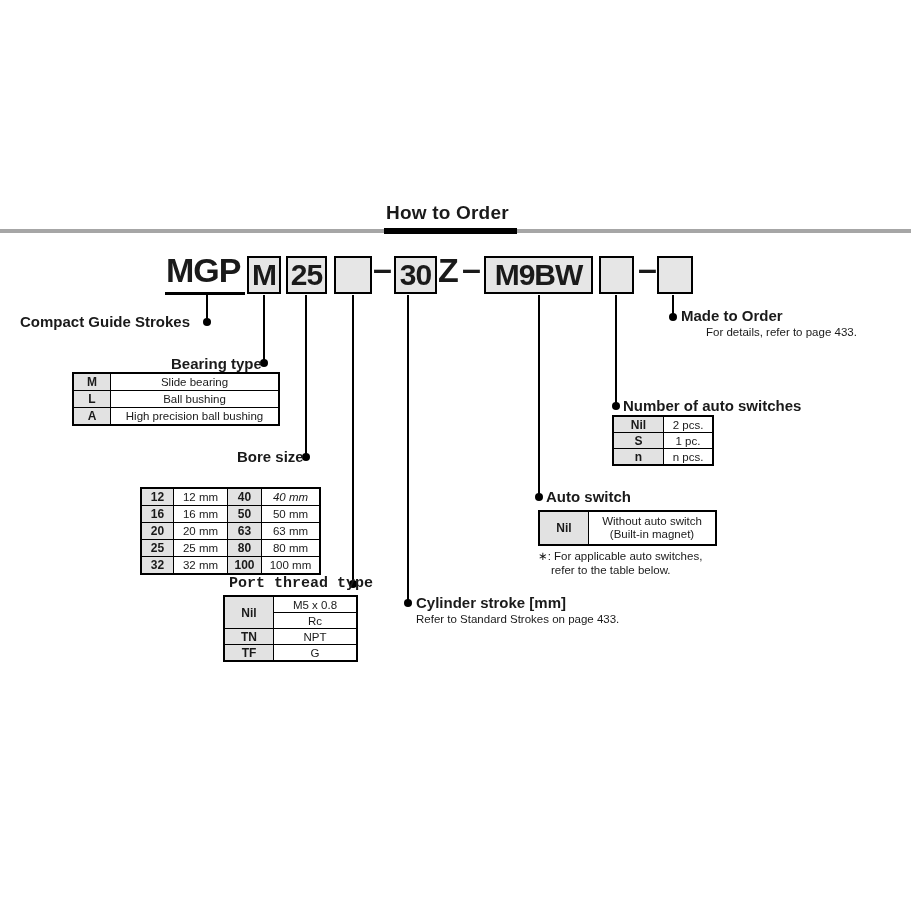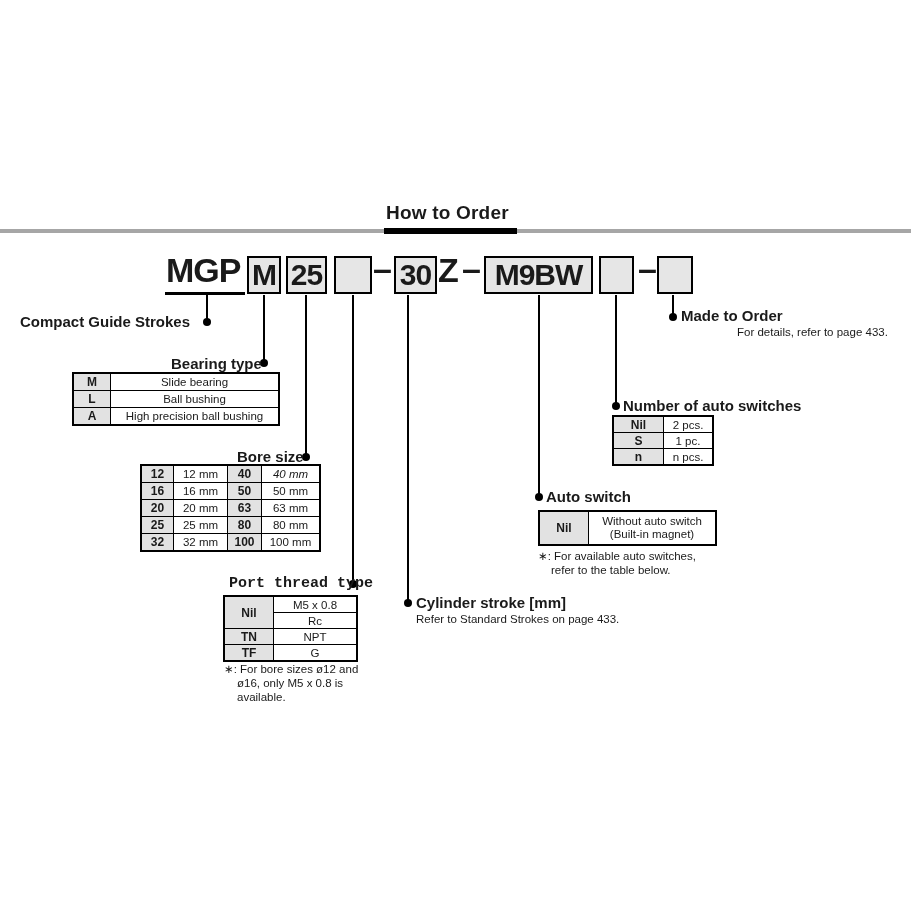--- a/index.html
+++ b/index.html
@@ -90,21 +90,21 @@
       <td>Ball bushing</td>
     </tr>
     <tr>
       <td class="code">A</td>
       <td>High precision ball bushing</td>
     </tr>
   </tbody>
     </table>
 
   <div class="clabel" style="left:237px;top:448px;">Bore size</div>
-  <table class="tbl" style="left:140px;top:464px;border-radius:16px;">
+  <table class="tbl" style="left:140px;top:487px;border-radius:16px;">
     <tbody>
         <tr>
       <td class="code" style="width:27px;">12</td>
       <td style="width:49px;">12 mm</td>
       <td class="code" style="width:29px;">40</td>
       <td style="width:53px;font-style:italic;">40 mm</td>
     </tr>
     <tr>
       <td class="code">16</td>
       <td>16 mm</td>
@@ -145,43 +145,38 @@
     <tr>
       <td class="code">TN</td>
       <td>NPT</td>
     </tr>
     <tr>
       <td class="code">TF</td>
       <td>G</td>
     </tr>
   </tbody>
     </table>
-  <div class="note" style="left:224px;top:662px;">
-    <div>∗: For bore sizes ø12 and</div>
-    <div class="indent">ø16, only M5 x 0.8 is</div>
-    <div class="indent">available.</div>
-  </div>
 
   <div class="clabel" style="left:416px;top:594px;">Cylinder stroke [mm]</div>
   <div class="csub" style="left:416px;top:613px;">Refer to Standard Strokes on page 433.</div>
 
   <div class="clabel" style="left:546px;top:488px;">Auto switch</div>
   <table class="tbl" style="left:538px;top:510px;">
     <tbody>
         <tr>
       <td class="code" style="width:44px;height:32px;">Nil</td>
       <td style="width:122px;height:32px;">
         <div class="two-line">Without auto switch</div>
         <div class="two-line">(Built-in magnet)</div>
       </td>
     </tr>
   </tbody>
     </table>
   <div class="note" style="left:538px;top:549px;">
-    <div>∗: For available auto switches,</div>
+    <div>∗: For applicable auto switches,</div>
     <div class="indent">refer to the table below.</div>
   </div>
 
   <div class="clabel" style="left:623px;top:397px;">Number of auto switches</div>
   <table class="tbl r15" style="left:612px;top:415px;">
     <tbody>
         <tr>
       <td class="code" style="width:45px;">Nil</td>
       <td style="width:44px;margin-left:37px;">2 pcs.</td>
     </tr>
@@ -190,15 +185,15 @@
       <td>1 pc.</td>
     </tr>
     <tr>
       <td class="code">n</td>
       <td>n pcs.</td>
     </tr>
   </tbody>
     </table>
 
   <div class="clabel" style="left:681px;top:307px;">Made to Order</div>
-  <div class="csub" style="left:712px;top:326px;padding-left:25px;">For details, refer to page 433.</div>
+  <div class="csub" style="left:681px;top:326px;padding-left:25px;">For details, refer to page 433.</div>
 
 </div>
 
 </body></html>

